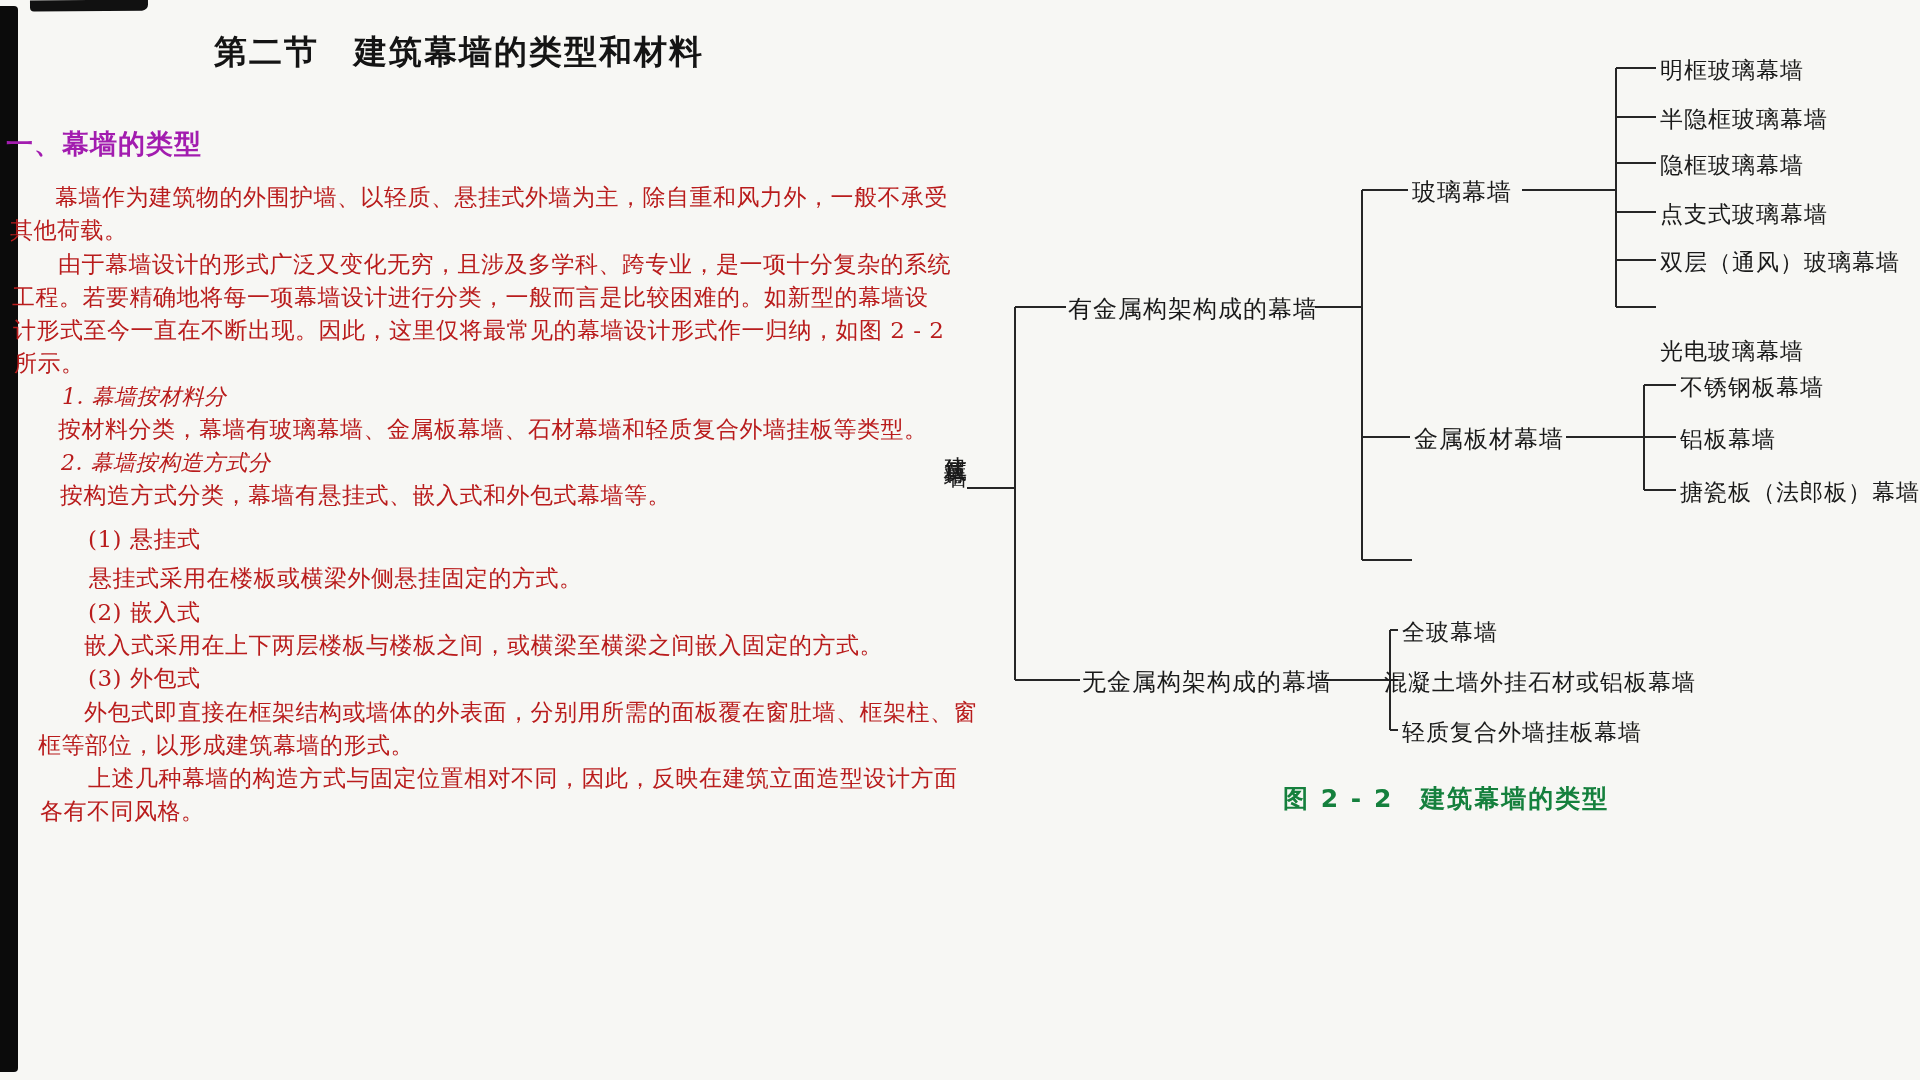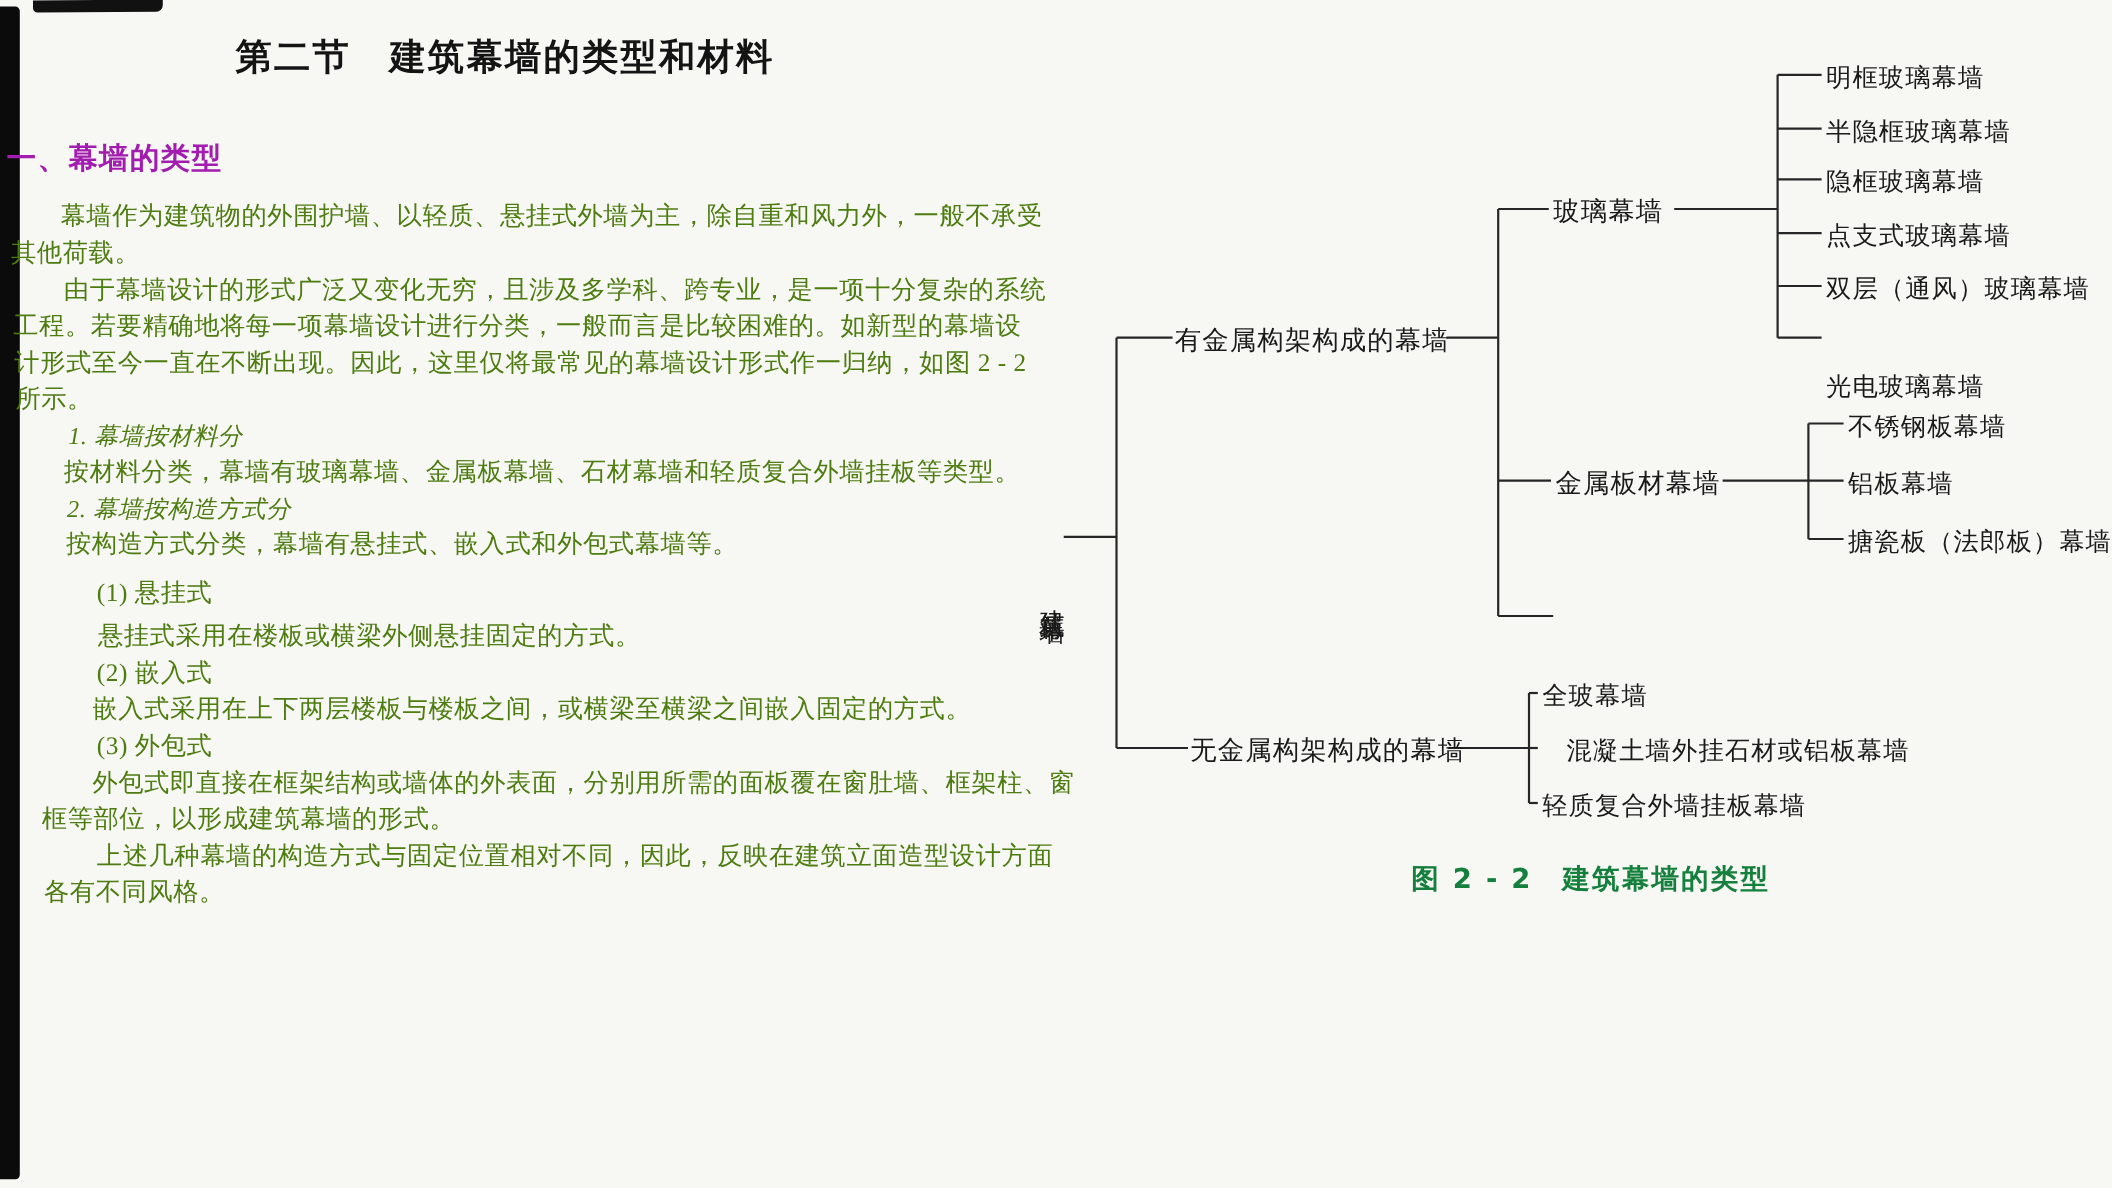--- a/index.html
+++ b/index.html
@@ -15,31 +15,31 @@
   
   .scan-bar{
     position:absolute;left:0;top:6px;width:18px;height:1066px;
     background:#0b0b0b;border-radius:0 4px 4px 0;
   }
   .scan-smudge{
     position:absolute;left:30px;top:0;width:118px;height:11px;
     background:#111;border-radius:0 0 6px 4px;transform:rotate(-0.4deg);
   }
 
-  .t{position:absolute;white-space:nowrap;text-align:right;}
+  .t{position:absolute;white-space:nowrap;}
 
   .title{
     font-family:"DejaVu Sans", sans-serif;
     font-weight:bold;font-size:33px;letter-spacing:2px;color:#141414;
   }
   .h1{
     font-family:"DejaVu Sans", sans-serif;
     font-weight:bold;font-size:27px;letter-spacing:1px;color:#a21caf;
   }
-  .body-line{font-size:23px;line-height:32px;letter-spacing:0.5px;color:#4d7c0f;font-family:Liberation Serif, serif;}
+  .body-line{font-size:23px;line-height:32px;letter-spacing:0.5px;color:#b91c1c;}
   .kai{font-style:italic;font-size:22px;}
 
   
   .node{font-size:23px;letter-spacing:1px;color:#1a1a1a;}
   .node-big{font-size:24px;}
   .root-node{
     font-size:23px;letter-spacing:3px;color:#1a1a1a;
     writing-mode:vertical-rl;text-orientation:upright;
   }
   .caption{
@@ -135,18 +135,18 @@
   <div class="t node node-big" style="left:1414px;top:423px;">金属板材幕墙</div>
 
   <div class="t node" style="left:1680px;top:372px;">不锈钢板幕墙</div>
   <div class="t node" style="left:1680px;top:424px;">铝板幕墙</div>
   <div class="t node" style="left:1680px;top:477px;">搪瓷板（法郎板）幕墙</div>
 
 
   <div class="t node node-big" style="left:1082px;top:666px;">无金属构架构成的幕墙</div>
 
   <div class="t node" style="left:1402px;top:617px;">全玻幕墙</div>
-  <div class="t node" style="left:1424px;top:667px;">混凝土墙外挂石材或铝板幕墙</div>
+  <div class="t node" style="left:1384px;top:667px;">混凝土墙外挂石材或铝板幕墙</div>
   <div class="t node" style="left:1402px;top:717px;">轻质复合外墙挂板幕墙</div>
 
   <div class="t caption" style="left:1283px;top:782px;">图 2 - 2　建筑幕墙的类型</div>
 
 </div>
 
 </body></html>

